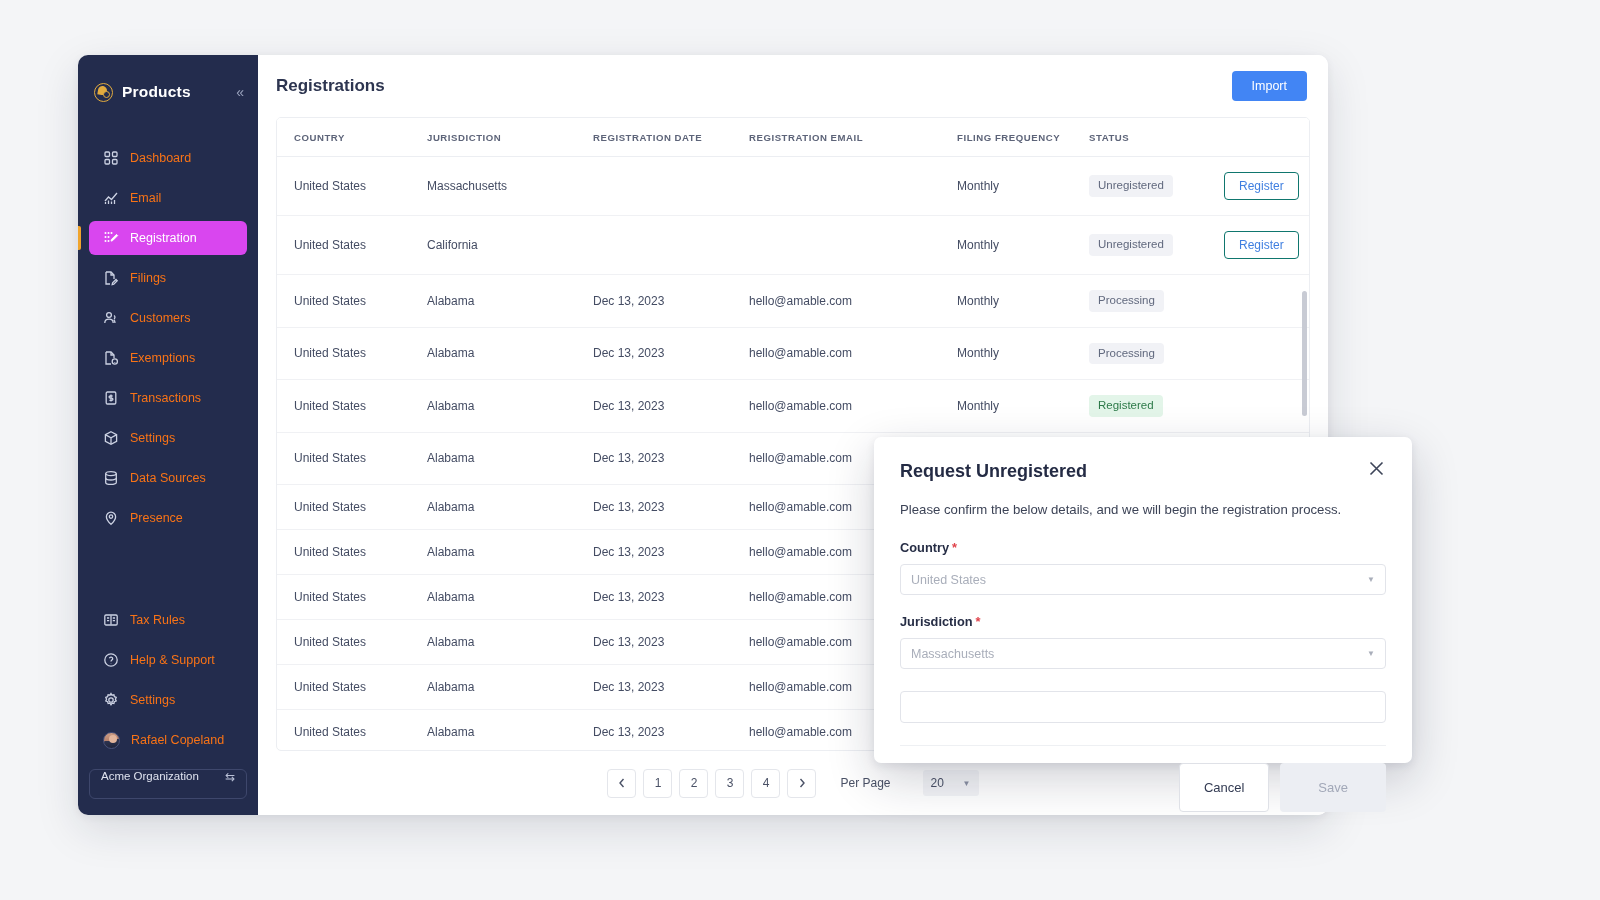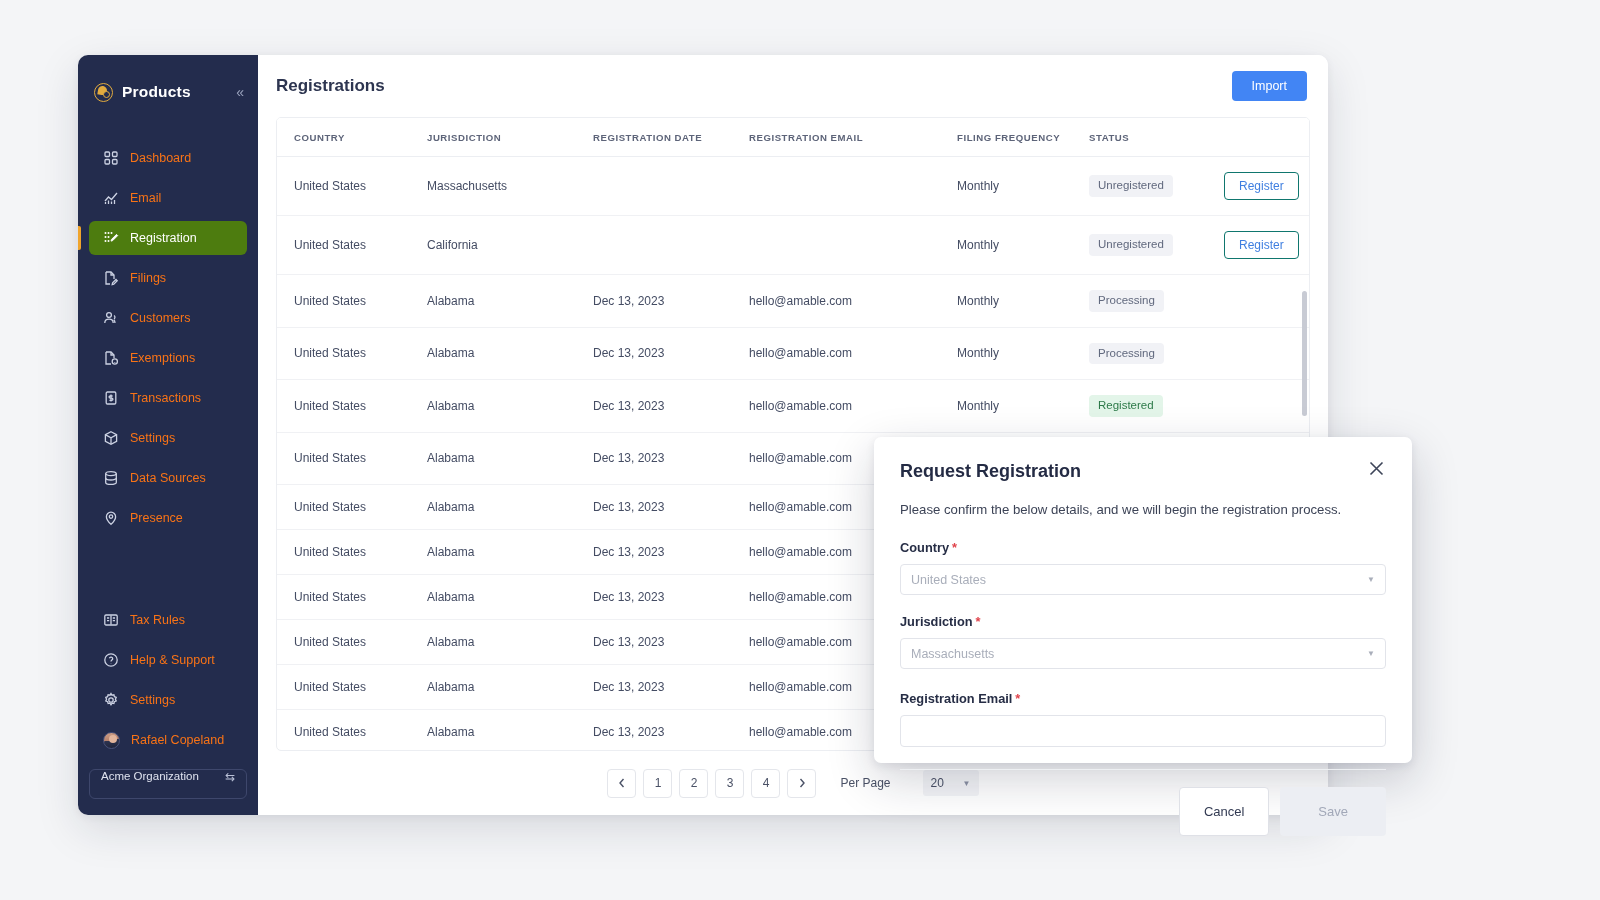--- a/index.html
+++ b/index.html
@@ -53,21 +53,21 @@
     cursor: pointer; letter-spacing: -2px;
   }
   .nav { display: flex; flex-direction: column; }
   .nav-item {
     display: flex; align-items: center; gap: 11px;
     height: 34px; margin: 0 11px 6px 11px;
     padding: 0 0 0 14px; border-radius: 6px;
     color: #f97316; font-size: 12.5px;
     cursor: pointer; position: relative;
   }
-  .nav-item.active { background: #4d7c0f; color: #fff; }
+  .nav-item.active { background: #d946ef; color: #fff; }
   .nav-item.active::before {
     content: ""; position: absolute; left: -11px; top: 5px;
     width: 3px; height: 24px; border-radius: 0 2px 2px 0; background: #f0a42c;
   }
   .nav-ico { width: 16px; height: 16px; flex: 0 0 16px; display: block; }
   .nav-ico svg { display: block; width: 16px; height: 16px; }
   .nav-gap { height: 56px; }
   .nav-bottom { margin-top: auto; padding-bottom: 16px; }
   .avatar {
     width: 17px; height: 17px; flex: 0 0 17px; border-radius: 50%;
@@ -505,21 +505,21 @@
       <span class="perpage-label">Per Page</span>
       <div class="perpage-sel">
         <span>20</span>
         <span class="car">▼</span>
       </div>
     </div>
   </section>
 </div>
 
 <div class="modal">
-  <h2 class="modal-title">Request Registration</h2>
+  <h2 class="modal-title">Request Unregistered</h2>
   <div class="modal-close">
     <svg width="17" height="17" viewBox="0 0 17 17" fill="none" stroke="#3d4458" stroke-width="1.6">
         <path d="M2.5 2.5l12 12M14.5 2.5l-12 12"></path>
       </svg>
   </div>
   <p class="modal-sub">Please confirm the below details, and we will begin the registration process.</p>
 
   <div class="field-row">
     <div class="field">
       <div class="f-label">
@@ -535,23 +535,20 @@
         <span>Jurisdiction</span><span class="req">*</span>
       </div>
       <div class="f-input">
         <span>Massachusetts</span>
         <span class="car">▼</span>
       </div>
     </div>
   </div>
 
   <div class="field full" style="margin-top:22px">
-    <div class="f-label">
-      <span>Registration Email</span><span class="req">*</span>
-    </div>
     <div class="f-input text" style="height:32px">
       <span></span>
     </div>
   </div>
 
   <div class="modal-divider"></div>
   <div class="modal-actions">
     <button class="btn-cancel">Cancel</button>
     <button class="btn-save">Save</button>
   </div>

